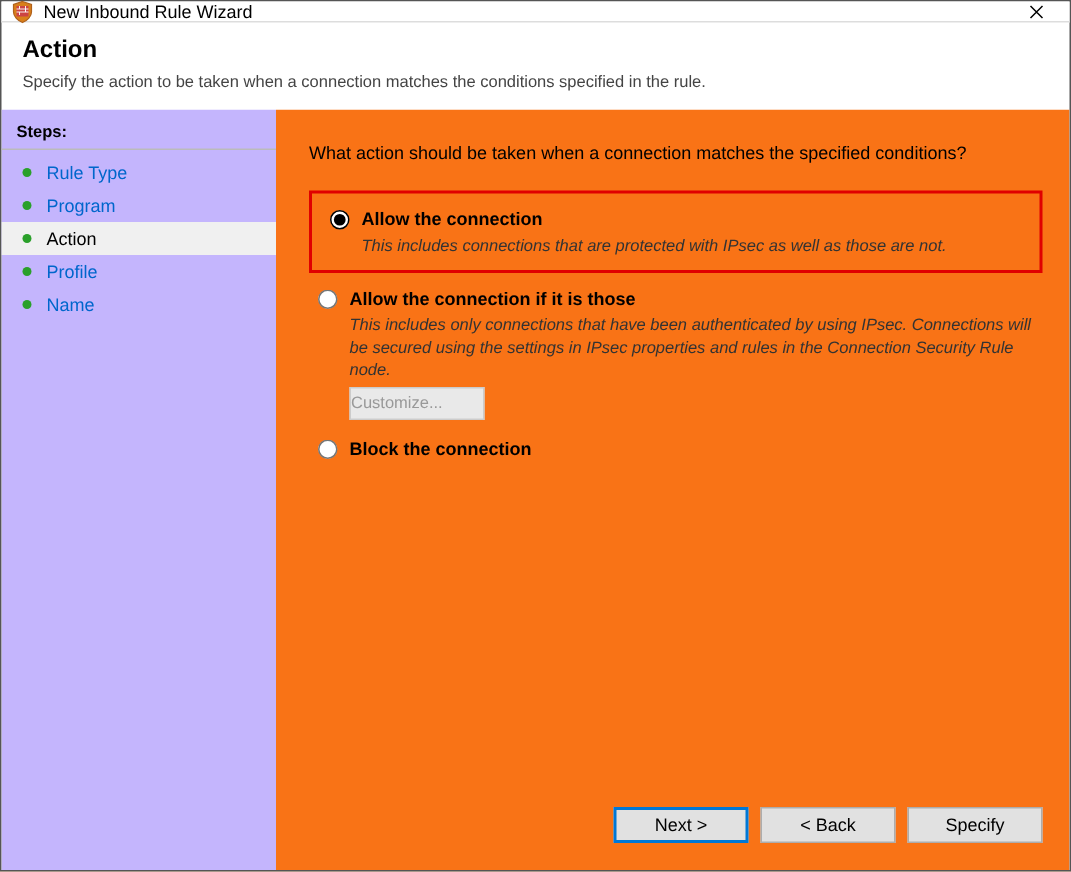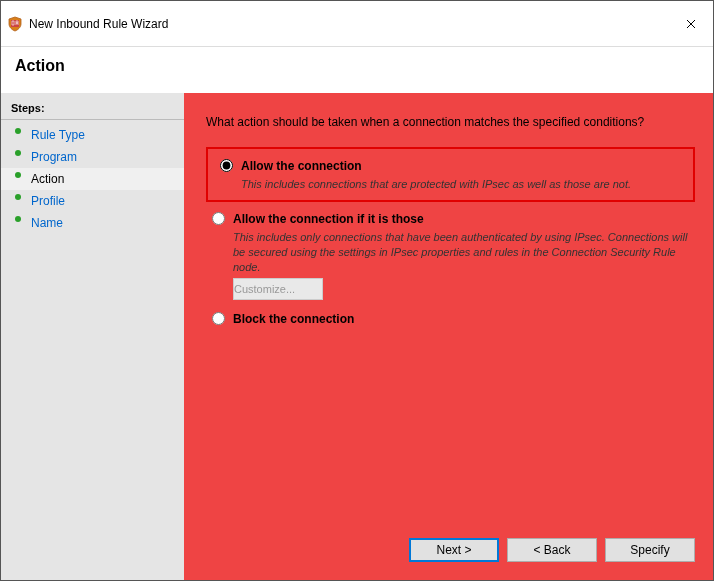--- a/index.html
+++ b/index.html
@@ -1,38 +1,38 @@
 <!DOCTYPE html>
 <html><head>
   <meta charset="utf-8">
   <style>
     * { margin: 0; padding: 0; box-sizing: border-box; font-family: "Segoe UI", Tahoma, Arial, sans-serif; font-size: 12px; }
     body { background: #fff; }
     .window { width: 714px; height: 581px; border: 1px solid #555; background: #fff; position: relative; display: flex; flex-direction: column; }
-    .titlebar { height: 46px; display: flex; align-items: center; padding: 0 0 0 6px; background: #fff; border-bottom: 1px solid #ddd; }
+    .titlebar { height: 14px; display: flex; align-items: center; padding: 0 0 0 6px; background: #fff; border-bottom: 1px solid #ddd; }
     .titlebar .icon { width: 16px; height: 16px; margin-right: 6px; display: flex; align-items: center; justify-content: center; }
     .titlebar .title { flex: 1; color: #000; }
     .titlebar .close { width: 44px; height: 30px; display: flex; align-items: center; justify-content: center; cursor: pointer; }
     .header { padding: 10px 14px 12px 14px; }
     .header h1 { font-size: 16px; font-weight: bold; color: #000; margin-bottom: 6px; }
     .header .subtitle { font-size: 11px; color: #444; }
     .body { flex: 1; display: flex; overflow: hidden; }
-    .sidebar { width: 183px; background: #e5e5e5; padding: 6px 0 0 0; }
+    .sidebar { width: 183px; background: #c4b5fd; padding: 6px 0 0 0; }
     .sidebar-title { font-size: 11px; font-weight: bold; padding: 3px 10px 5px 10px; border-bottom: 1px solid #bbb; }
     .steps { padding-top: 4px; }
-    .step { display: flex; align-items: flex-start; padding: 4px 10px 4px 14px; cursor: pointer; }
+    .step { display: flex; align-items: center; padding: 4px 10px 4px 14px; cursor: pointer; }
     .step .bullet { width: 6px; height: 6px; border-radius: 50%; background: #2aa02a; margin-right: 10px; flex-shrink: 0; }
     .step.link .label { color: #0066cc; }
     .step.active { background: #f0f0f0; }
     .step.active .label { color: #000; }
-    .content { flex: 1; background: #ef4444; padding: 22px 18px 12px 22px; display: flex; flex-direction: column; position: relative; }
+    .content { flex: 1; background: #f97316; padding: 22px 18px 12px 22px; display: flex; flex-direction: column; position: relative; }
     .question { font-size: 12px; color: #000; margin-bottom: 18px; }
     .highlight-box { border: 2px solid #e00000; padding: 10px 12px 8px 6px; margin-bottom: 10px; }
     .option { margin-bottom: 12px; padding-left: 6px; }
-    .option-row { display: flex; align-items: flex-start; gap: 8px; }
+    .option-row { display: flex; align-items: flex-end; gap: 8px; }
     .option-row input[type=radio] { width: 13px; height: 13px; margin: 0; accent-color: #000; }
     .option-title { font-weight: bold; font-size: 12px; color: #000; }
     .option-desc { font-size: 11px; color: #333; margin: 4px 0 0 21px; line-height: 1.35; font-style: italic; }
     .customize-btn { margin: 4px 0 0 21px; width: 90px; height: 22px; background: #e9e9e9; border: 1px solid #ccc; color: #999; font-size: 11px; text-align: left; line-height: 20px; }
     .footer { margin-top: auto; display: flex; justify-content: flex-end; gap: 8px; padding: 10px 0 6px 0; }
     .btn { width: 90px; height: 24px; background: #e1e1e1; border: 1px solid #adadad; font-size: 12px; cursor: pointer; display: flex; align-items: center; justify-content: center; }
     .btn.primary { border: 2px solid #0078d7; height: 24px; }
   </style>
 </head>
 <body>
@@ -49,20 +49,21 @@
     <span class="title">New Inbound Rule Wizard</span>
     <div class="close">
       <svg width="10" height="10" viewBox="0 0 10 10">
           <path d="M1 1l8 8M9 1l-8 8" stroke="#000" stroke-width="1"></path>
         </svg>
     </div>
   </div>
 
   <div class="header">
     <h1>Action</h1>
+    <div class="subtitle">Specify the action to be taken when a connection matches the conditions specified in the rule.</div>
   </div>
 
   <div class="body">
     <div class="sidebar">
       <div class="sidebar-title">Steps:</div>
       <div class="steps">
         <div class="step link">
           <span class="bullet"></span>
           <span class="label">Rule Type</span>
         </div>

